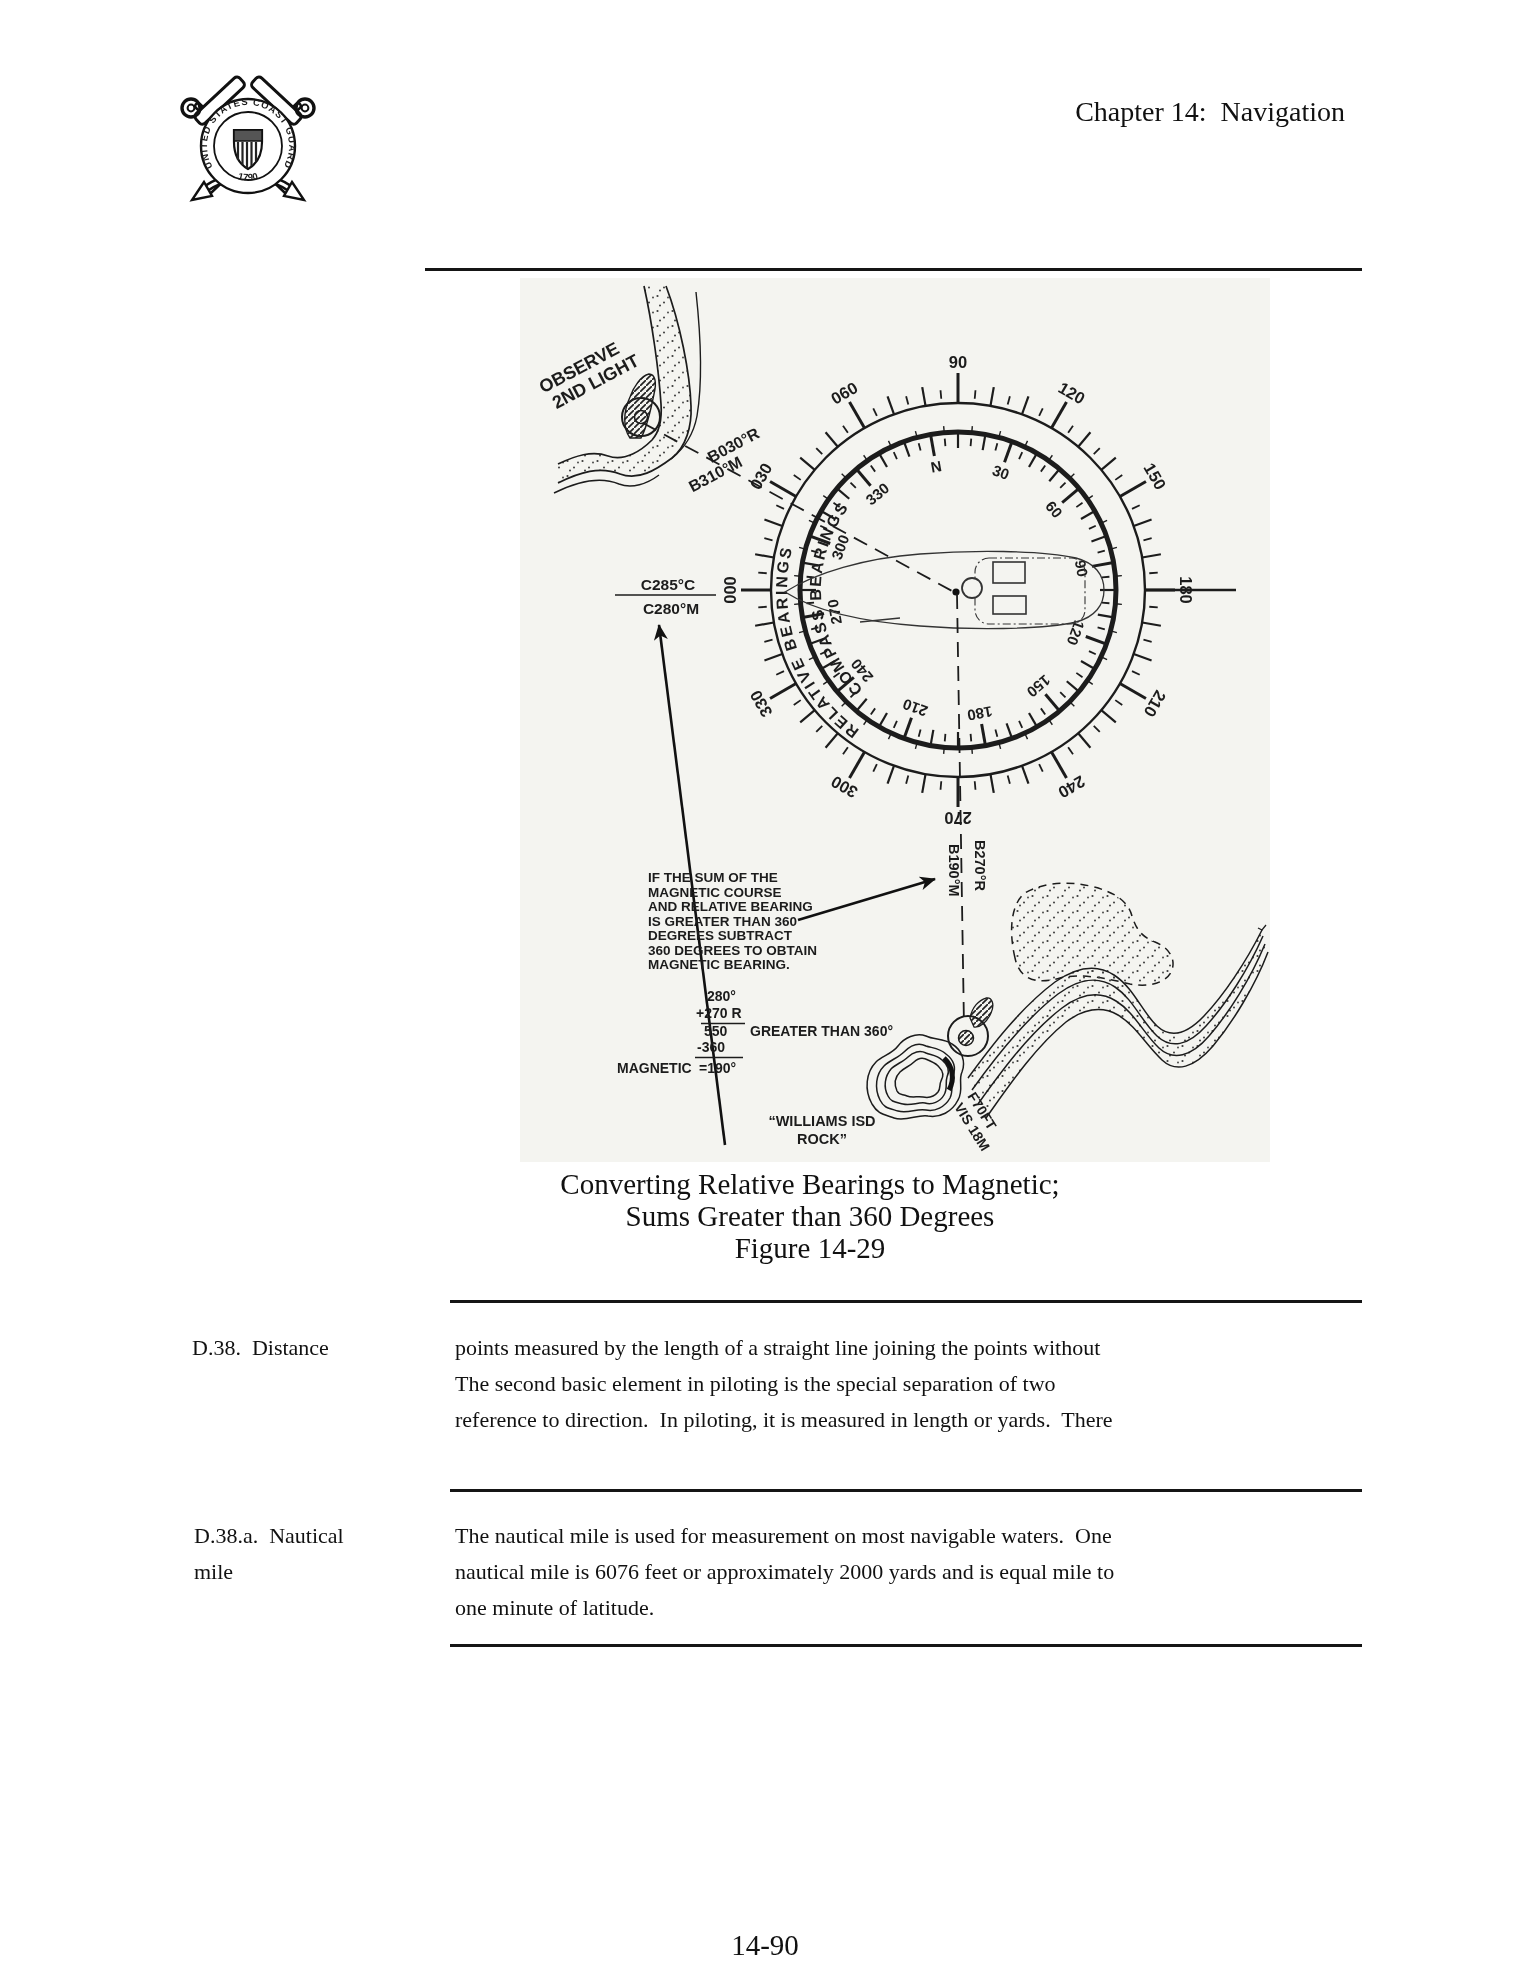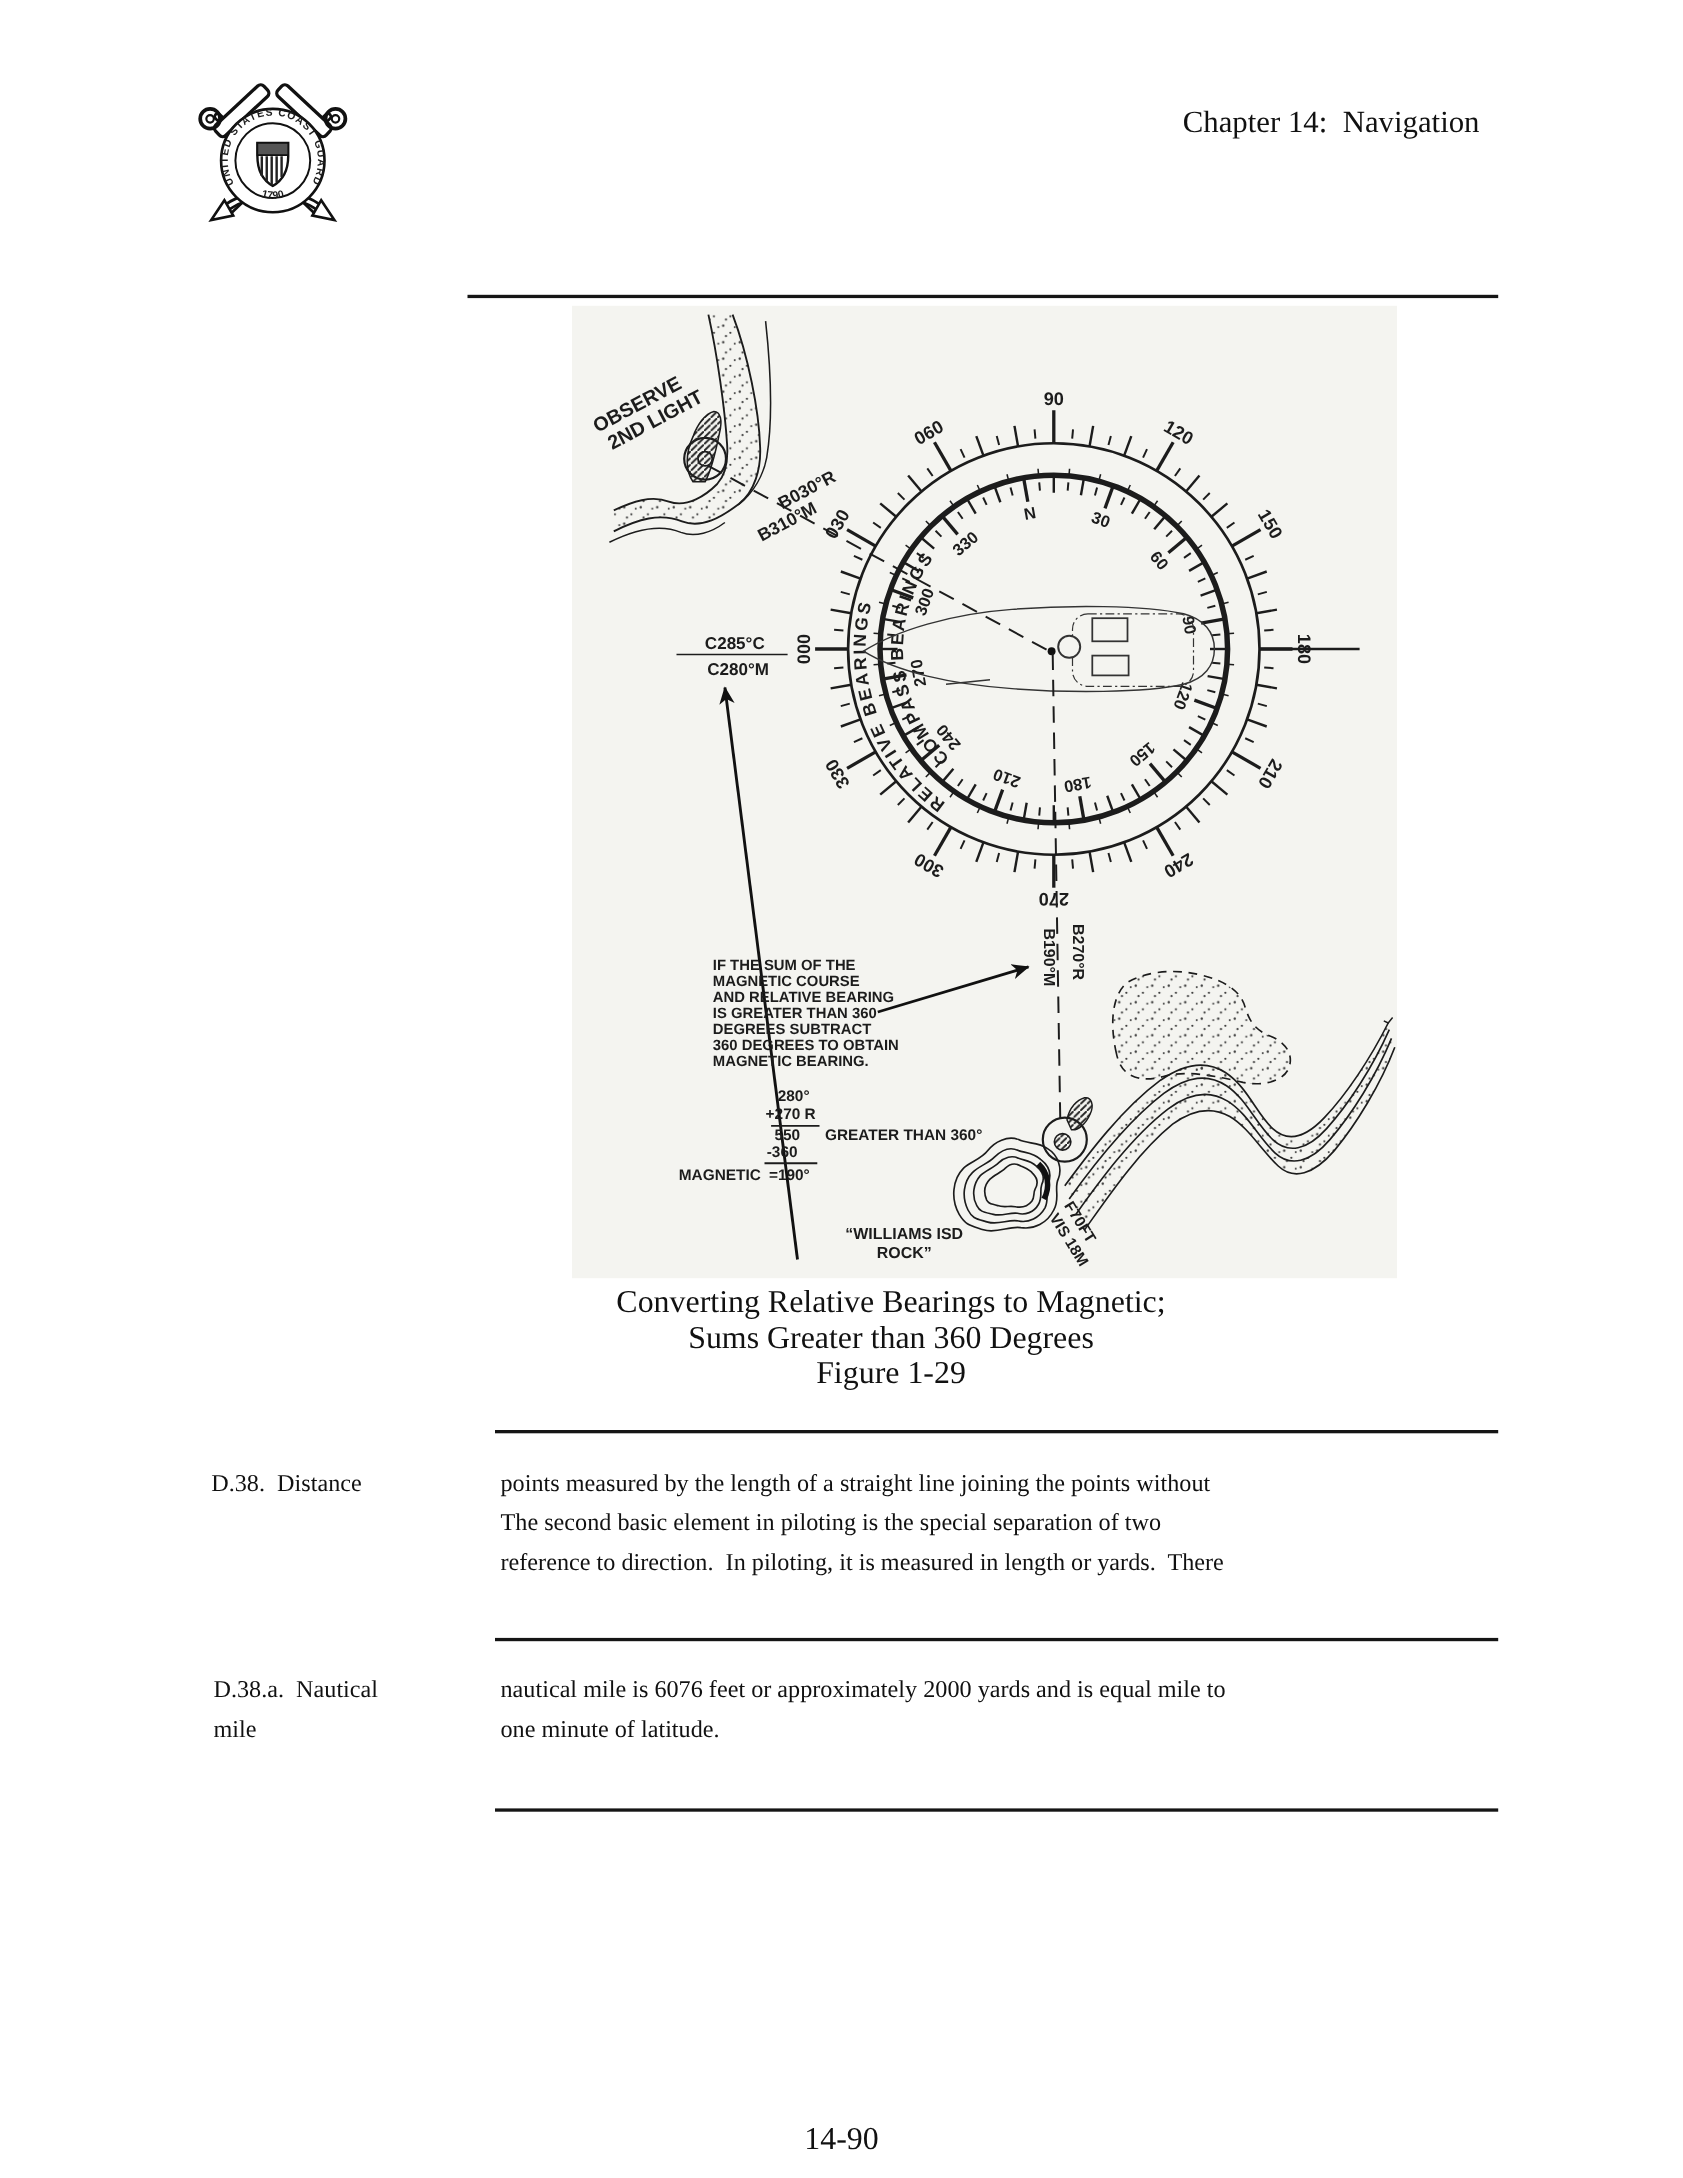--- a/index.html
+++ b/index.html
@@ -77,37 +77,38 @@
 <div class="abs hdr pre" style="right:185px;top:96px;">Chapter 14:  Navigation</div>
 
 <div class="rule" style="left:425px;top:268px;width:937px;"></div>
 <div class="rule" style="left:450px;top:1300px;width:912px;"></div>
 <div class="rule" style="left:450px;top:1489px;width:912px;"></div>
 <div class="rule" style="left:450px;top:1644px;width:912px;"></div>
 
 <div class="abs caption" style="left:450px;top:1168px;width:720px;">
   <div class="pre">Converting Relative Bearings to Magnetic;</div>
   <div class="pre">Sums Greater than 360 Degrees</div>
-  <div class="pre">Figure 1-29</div>
+  <div class="pre">Figure 14-29</div>
 </div>
 
 <div class="abs serif30" style="left:192px;top:1330px;">
   <div class="pre">D.38.  Distance</div>
 </div>
 <div class="abs serif30" style="left:455px;top:1330px;">
   <div class="pre">points measured by the length of a straight line joining the points without</div>
   <div class="pre">The second basic element in piloting is the special separation of two</div>
   <div class="pre">reference to direction.  In piloting, it is measured in length or yards.  There</div>
 </div>
 
 <div class="abs serif30" style="left:194px;top:1518px;">
   <div class="pre">D.38.a.  Nautical</div>
   <div class="pre">mile</div>
 </div>
 <div class="abs serif30" style="left:455px;top:1518px;">
+  <div class="pre">The nautical mile is used for measurement on most navigable waters.  One</div>
   <div class="pre">nautical mile is 6076 feet or approximately 2000 yards and is equal mile to</div>
   <div class="pre">one minute of latitude.</div>
 </div>
 
 <div class="abs pagenum" style="left:0;top:1929px;width:1530px;">14-90</div>
 
 <svg id="figsvg" class="abs" style="left:520px;top:278px;" width="750" height="884" viewBox="0 0 750 884">
   <defs>
     <pattern id="stip" width="15" height="15" patternUnits="userSpaceOnUse">
       <circle cx="2.5" cy="3" r="1.1" fill="#3a3a3a"></circle>

